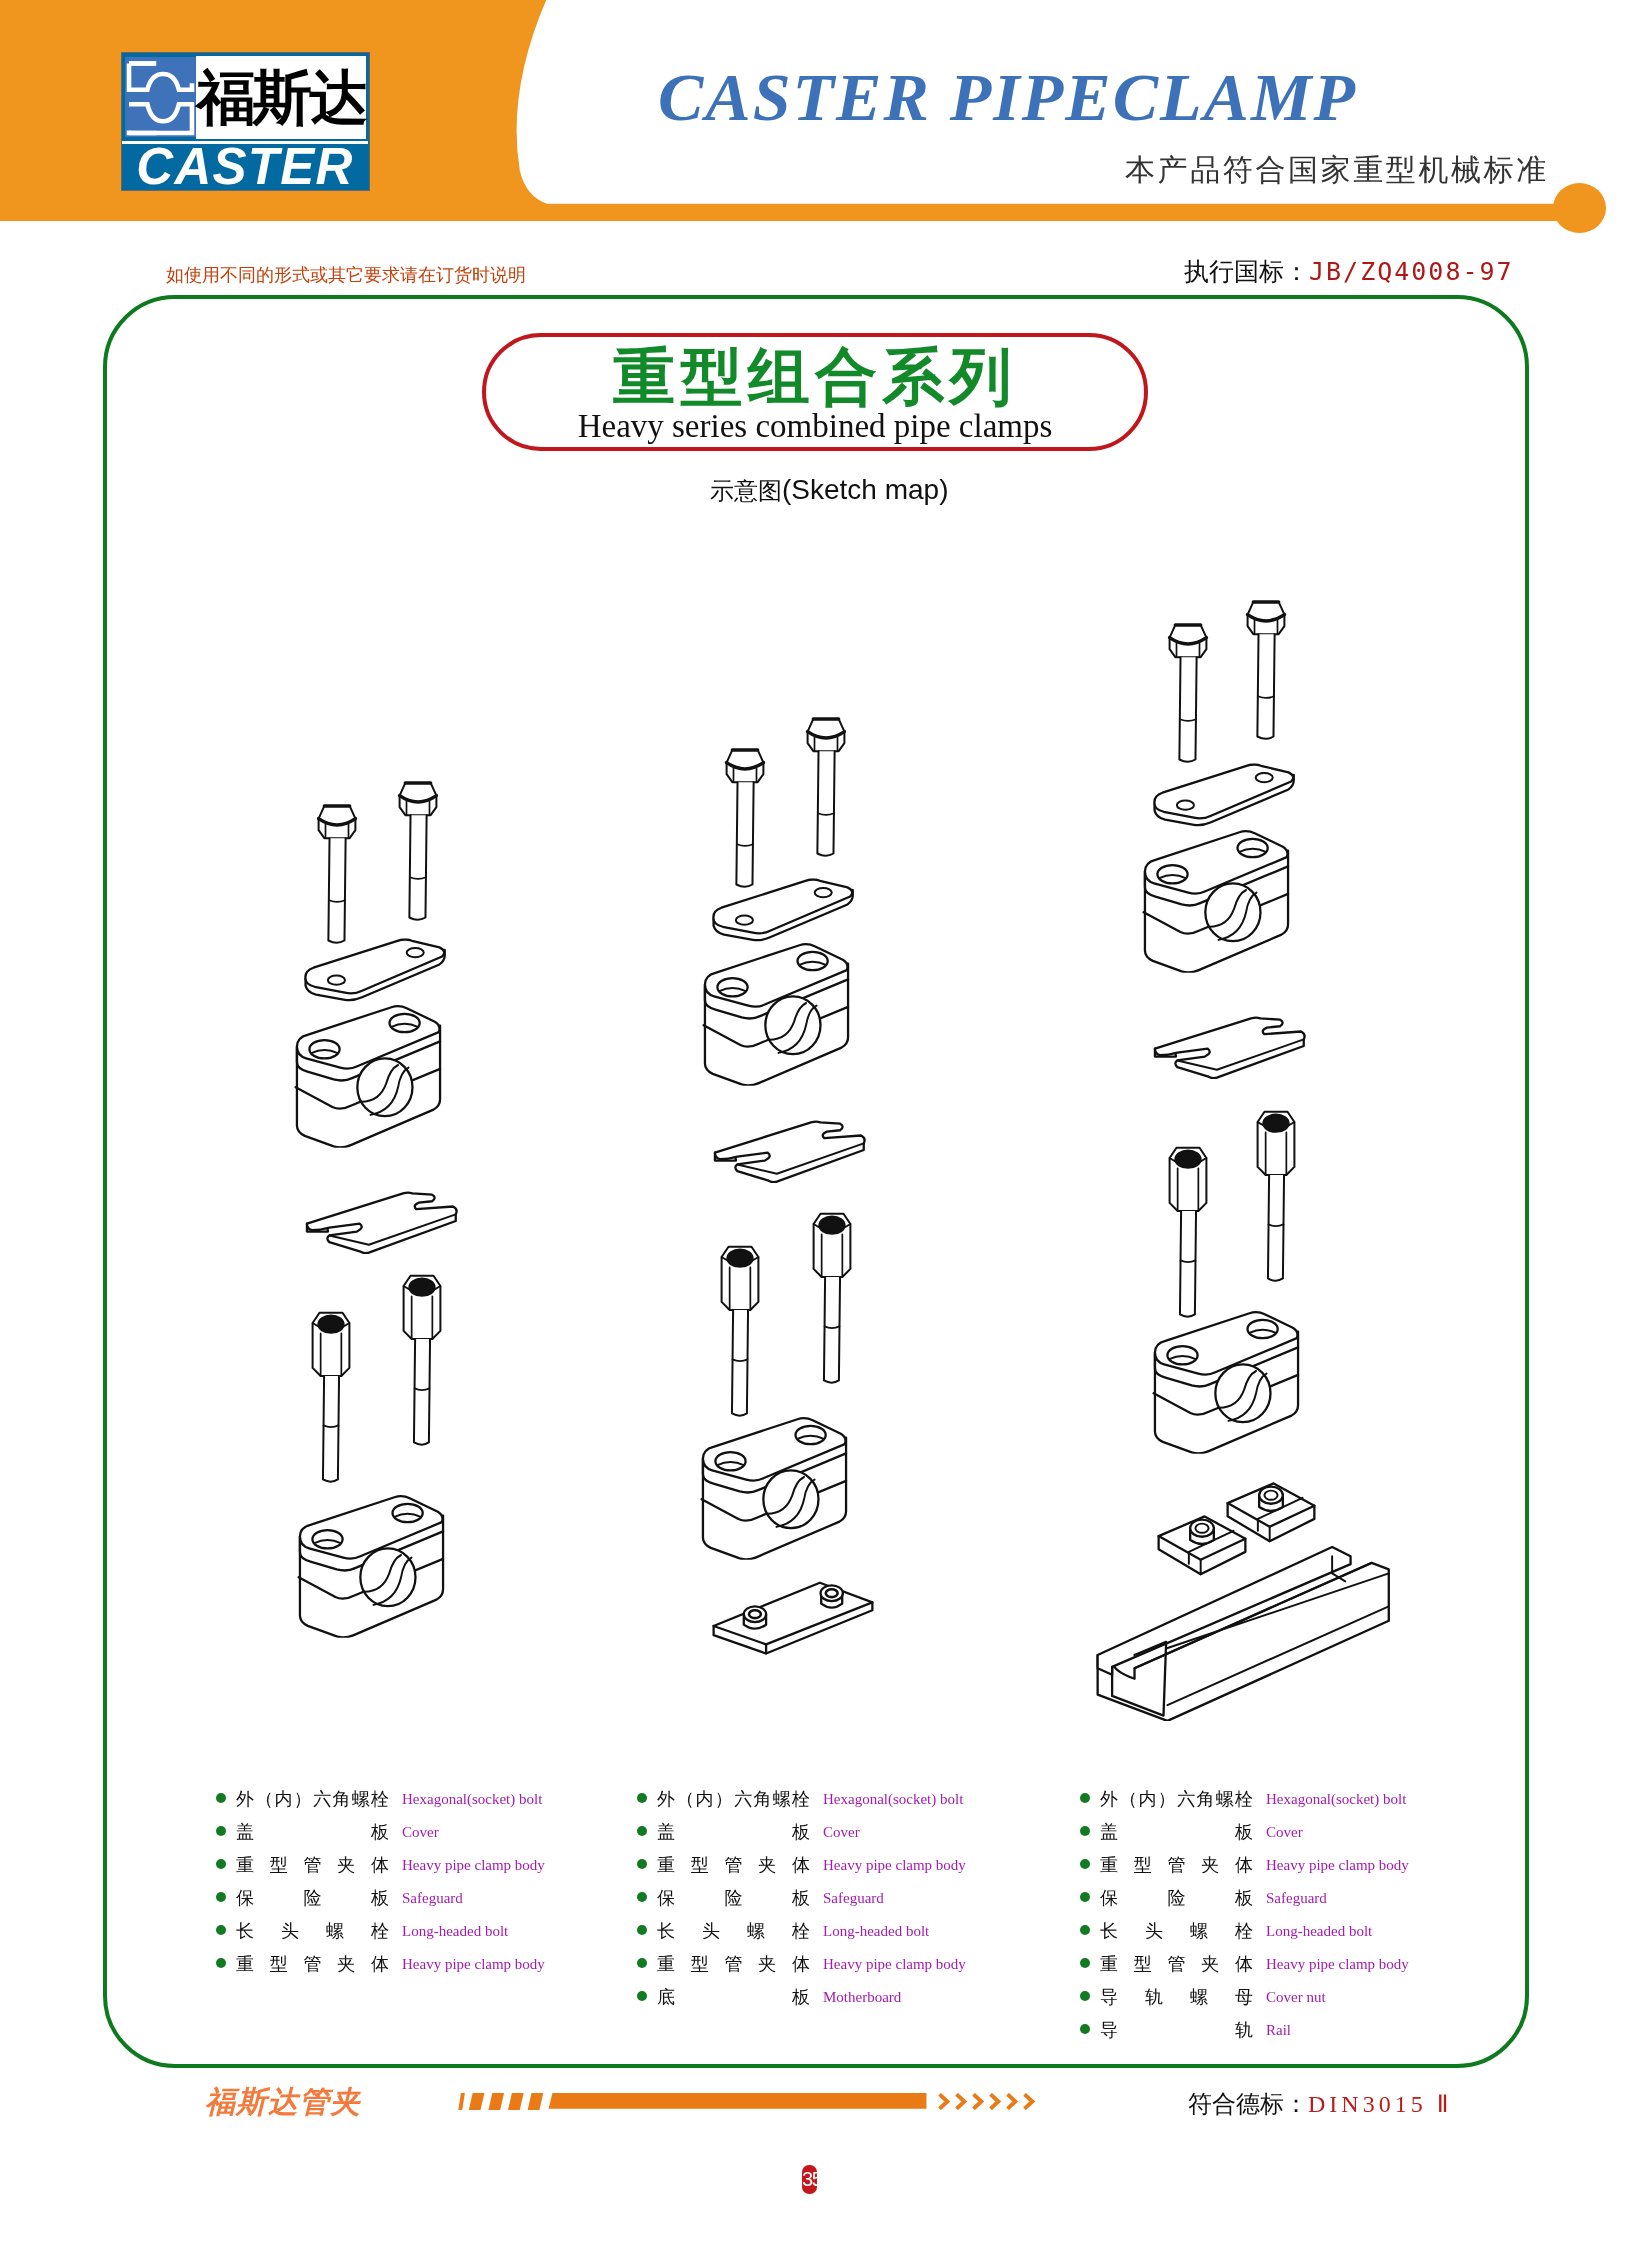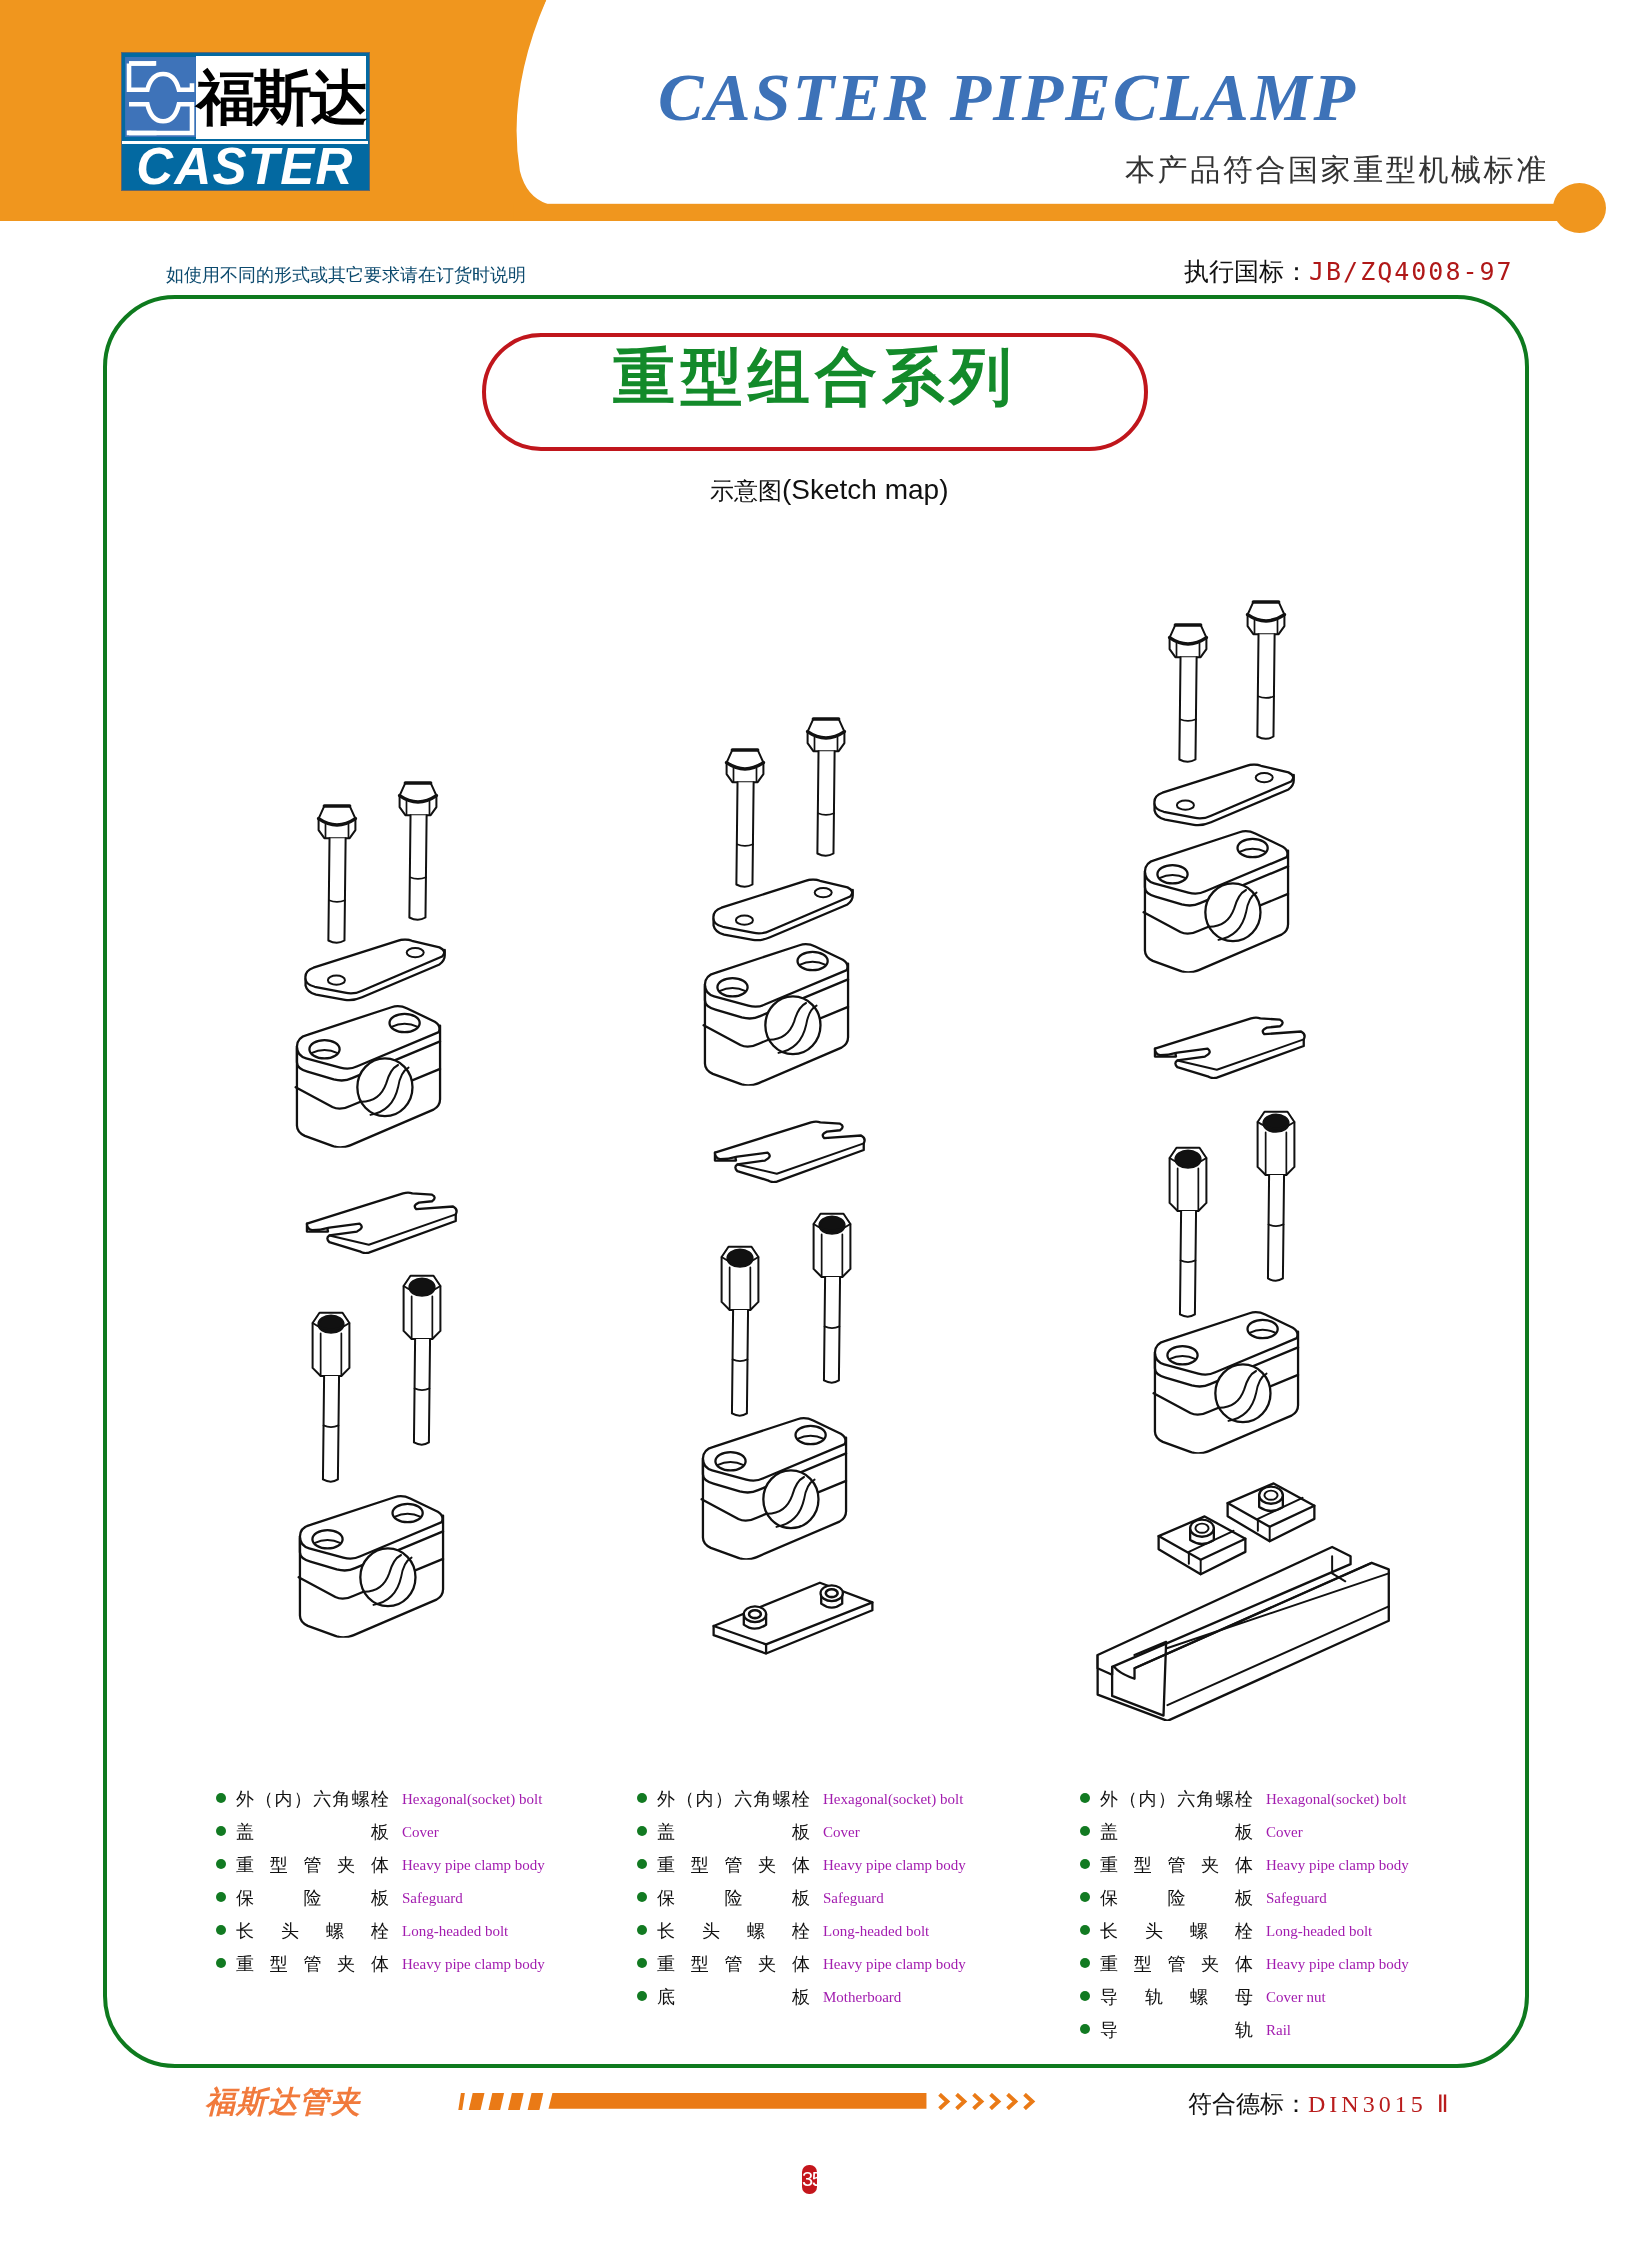--- a/index.html
+++ b/index.html
@@ -7,21 +7,21 @@
   .abs{position:absolute;}
   
   #hdr-orange{left:0;top:0;width:1632px;height:221px;}
   #logo{left:121px;top:52px;width:249px;height:139px;background:#0369a1;border:1.3px solid #666;box-sizing:border-box;}
   #logo .mark{position:absolute;left:2.6px;top:4px;width:71px;height:80px;}
   #logo .cn{position:absolute;left:74px;top:2.6px;width:170px;height:83px;background:#fff;font-family:"DejaVu Sans",sans-serif;font-weight:bold;font-size:59px;line-height:83px;text-align:center;letter-spacing:-2.6px;color:#000;}
   #logo .sep{position:absolute;left:0;top:88px;width:246px;height:2.6px;background:#fff;}
   #logo .en{position:absolute;left:0;top:91px;width:246px;height:46px;font-family:"Liberation Sans",sans-serif;font-weight:bold;font-style:italic;font-size:51px;line-height:46px;text-align:center;color:#fff;letter-spacing:1.3px;}
   #brand-title{left:658px;top:58px;width:724px;font-family:"Liberation Serif",serif;font-weight:bold;font-style:italic;font-size:68px;color:#3d72b8;letter-spacing:2px;white-space:nowrap;}
   #std-tag{left:1125px;top:150px;font-family:"DejaVu Serif",serif;font-size:30px;color:#333;letter-spacing:2.6px;white-space:nowrap;}
-  #top-note{left:166px;top:263px;font-size:18px;color:#0c4a6e;white-space:nowrap;font-family:Liberation Serif, serif;}
+  #top-note{left:166px;top:263px;font-size:18px;color:#c2410c;white-space:nowrap;font-family:Liberation Serif, serif;}
   #exec-std{left:1184px;top:255px;font-size:25px;white-space:nowrap;}
   #exec-std .v{font-family:"DejaVu Sans Mono",monospace;color:#b01818;letter-spacing:2px;}
   
   #frame{left:103px;top:295px;width:1426px;height:1773px;border:4.6px solid #0e7a1e;border-radius:72px;box-sizing:border-box;}
   
   #title-pill{left:482px;top:333px;width:666px;height:118px;border:4px solid #c0161c;border-radius:59px;box-sizing:border-box;text-align:center;}
   #title-cn{position:absolute;left:0;top:6.6px;width:100%;font-weight:bold;font-size:62px;line-height:66px;color:#138a2a;letter-spacing:5.3px;}
   #title-en{position:absolute;left:0;top:71px;width:100%;font-family:"Liberation Serif",serif;font-size:33px;line-height:37px;color:#111;}
   #sketch{left:666px;top:474px;white-space:nowrap;}
   #sketch .cn{font-size:24px;margin-left:44px;}
@@ -151,20 +151,21 @@
 
 <div id="top-note" class="abs">如使用不同的形式或其它要求请在订货时说明</div>
 <div id="exec-std" class="abs">
   <span>执行国标：</span><span class="v">JB/ZQ4008-97</span>
 </div>
 
 <div id="frame" class="abs"></div>
 
 <div id="title-pill" class="abs">
   <div id="title-cn">重型组合系列</div>
+  <div id="title-en">Heavy series combined pipe clamps</div>
 </div>
 
 <div id="sketch" class="abs">
   <span class="cn">示意图</span><span class="en">(Sketch map)</span>
 </div>
 
 <div class="drawing">
   <svg class="part" style="left:314px;top:786px;width:46px;height:171px" viewBox="0 0 80 260">
       <use href="#sym-hexbolt"></use>
     </svg>

